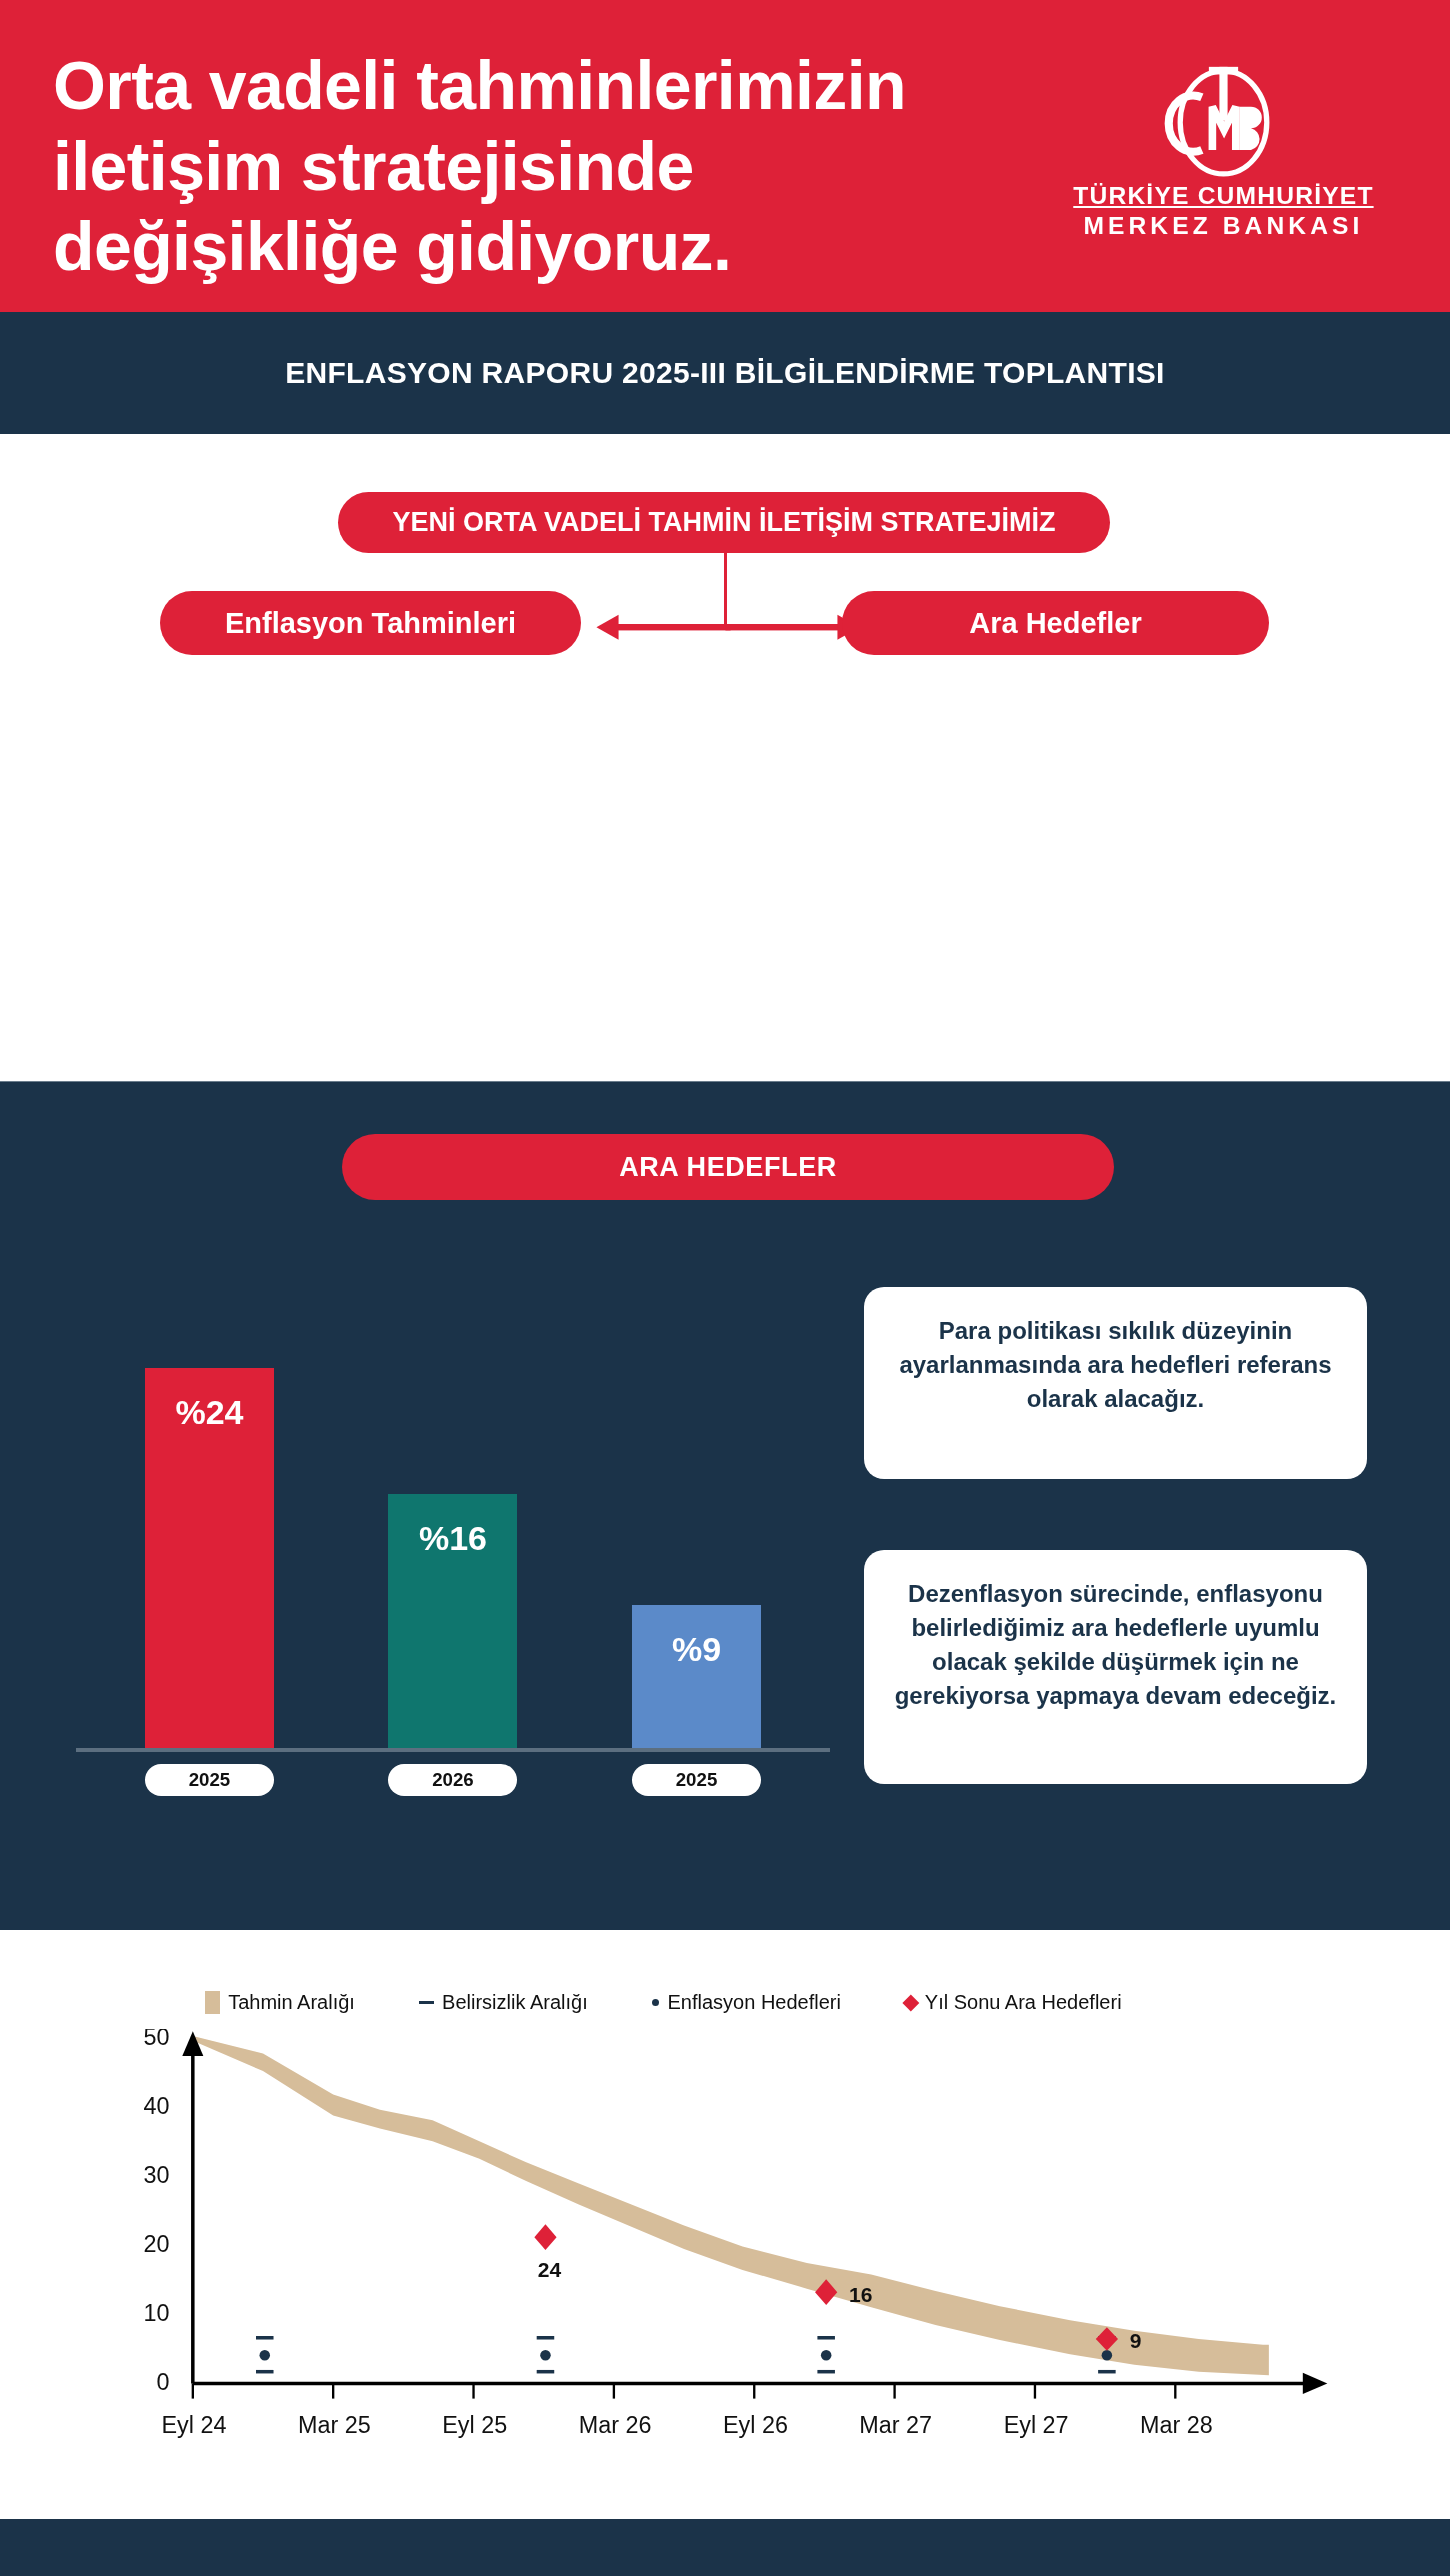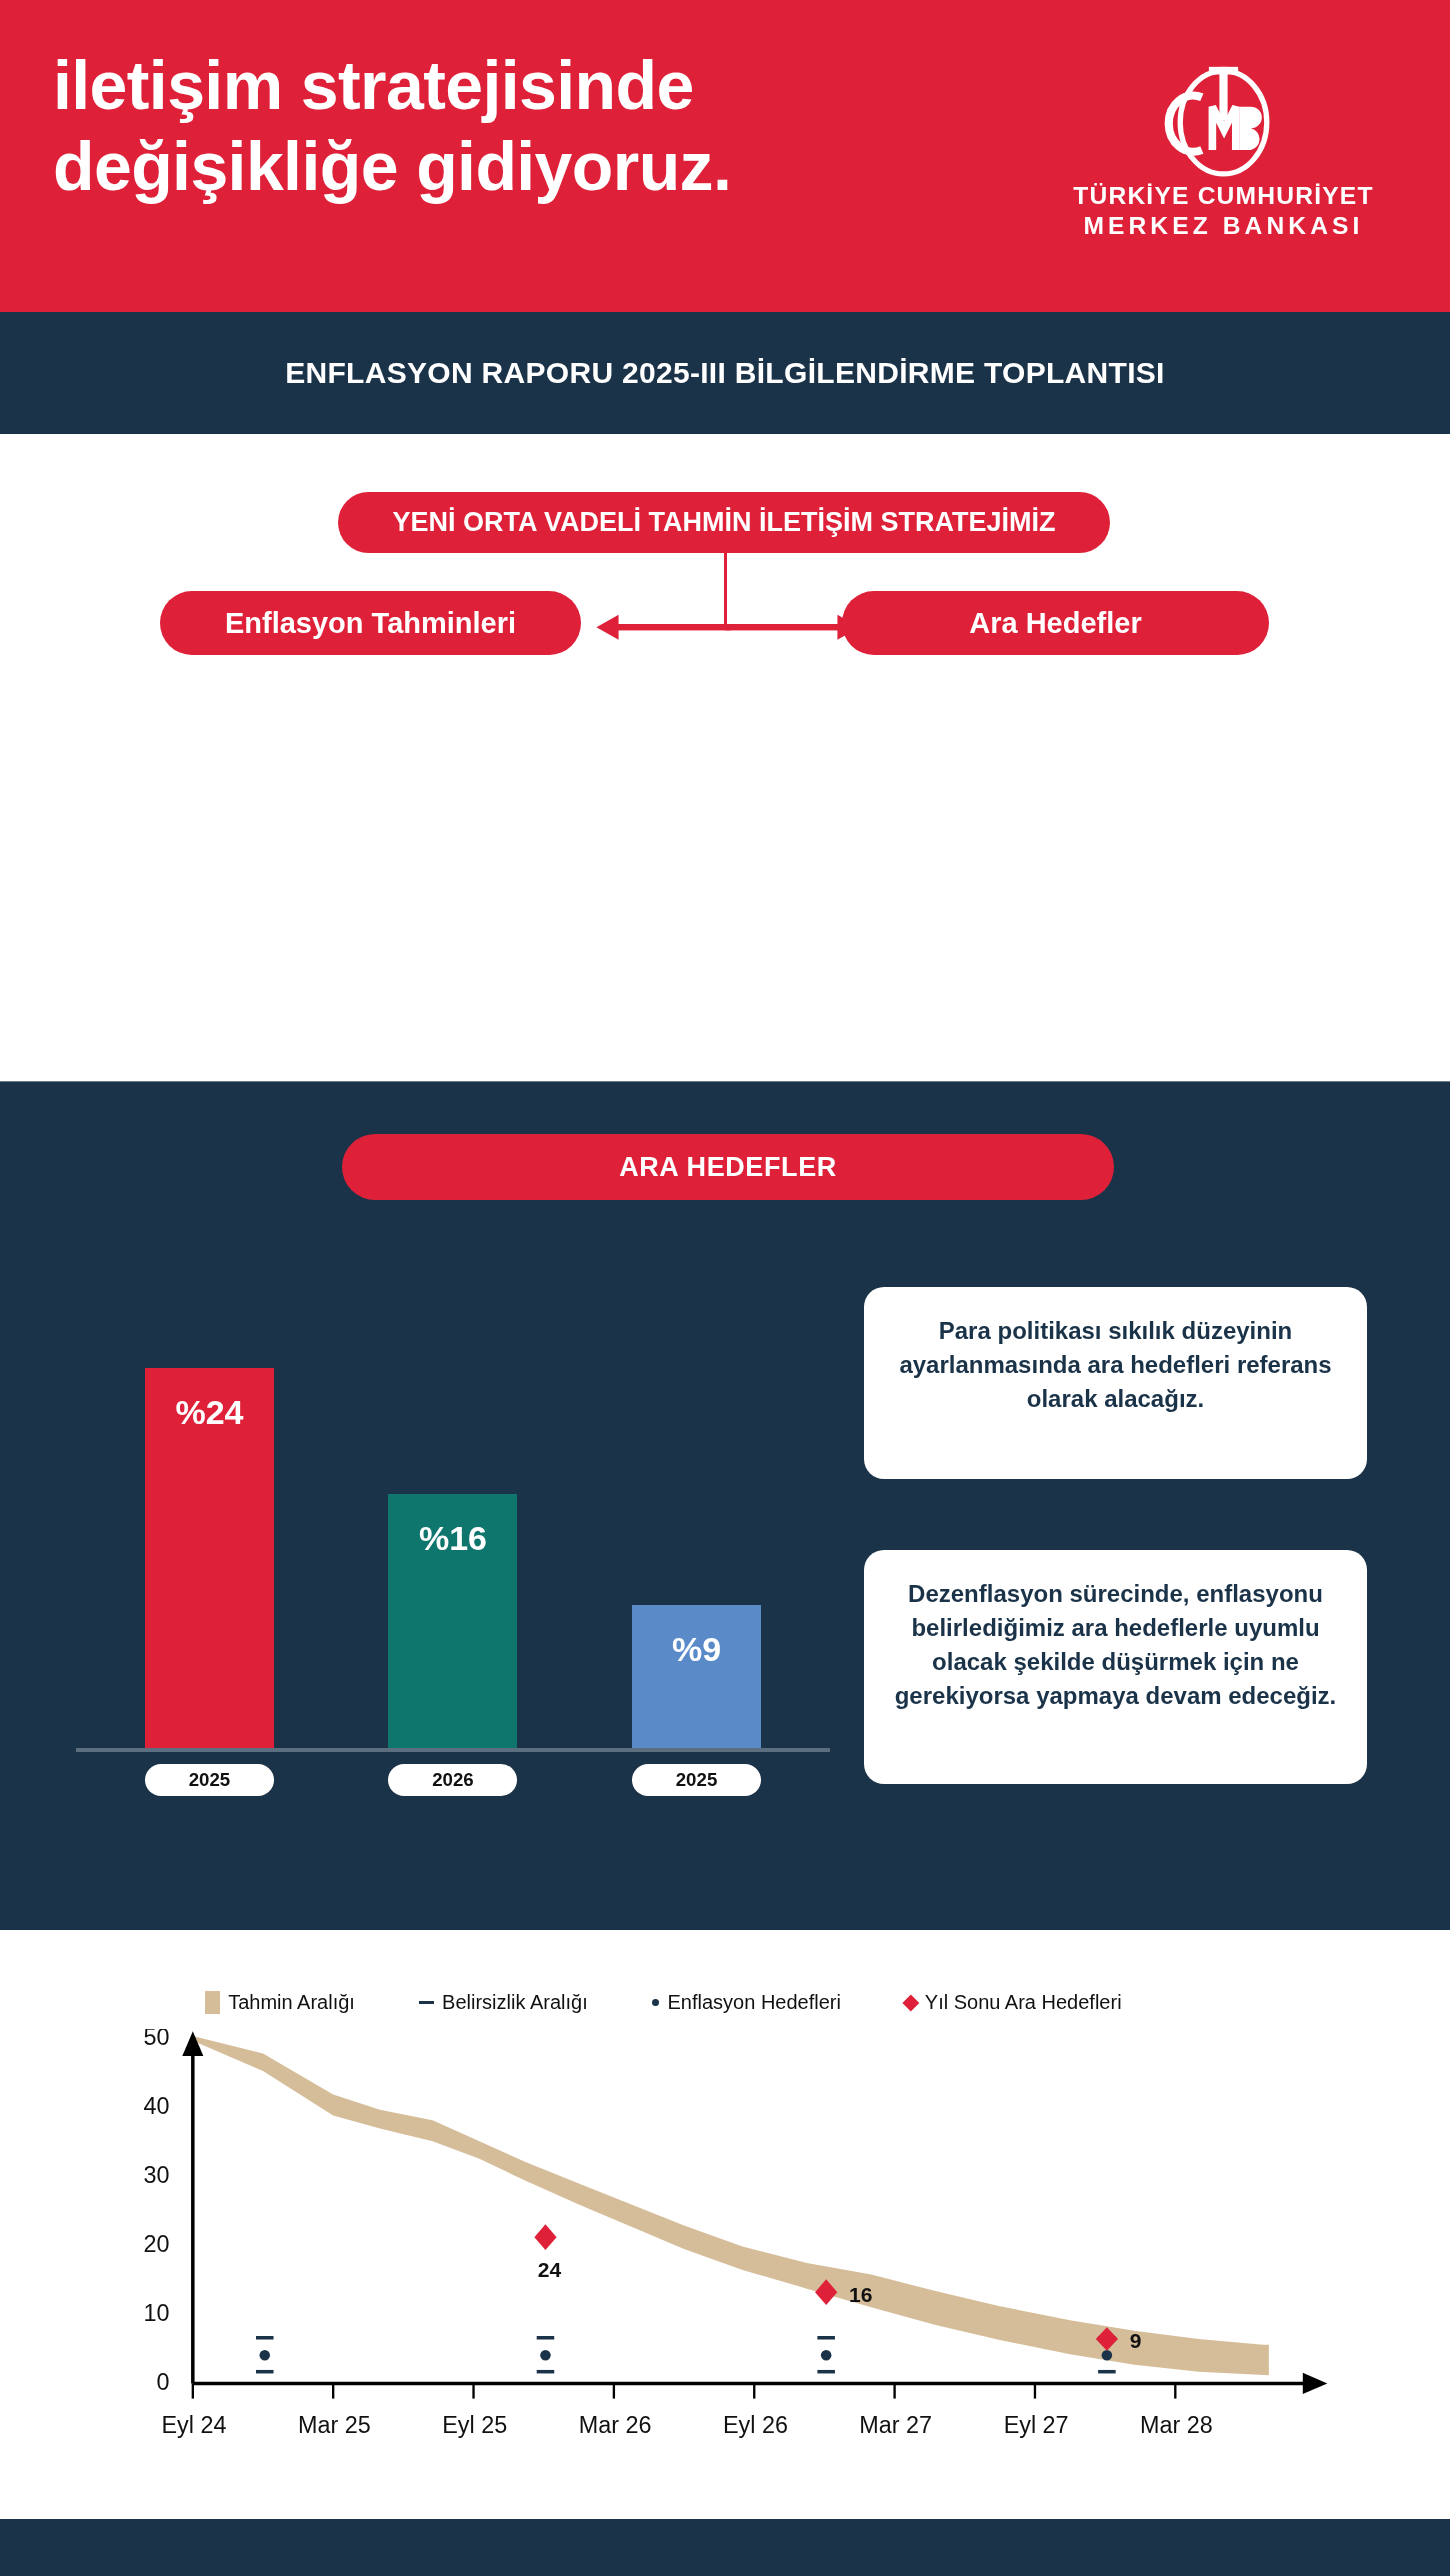--- a/index.html
+++ b/index.html
@@ -39,21 +39,21 @@
     padding-right: 23.4px;
   }
   .logo-mark { width: 135px; height: 117px; }
   .logo-line1, .logo-line2 {
     color: #ffffff;
     font-weight: bold;
     letter-spacing: 1.2px;
     text-align: center;
     white-space: nowrap;
   }
-  .logo-line1 { font-size: 24.6px; margin-top: 3.5px; }
+  .logo-line1 { font-size: 24.6px; margin-top: 3.5px; text-decoration: underline; }
   .logo-line2 { font-size: 24.6px; margin-top: 2.3px; letter-spacing: 4.1px; }
 
   
   .subbar {
     background: #1B3349;
     height: 122px;
     display: flex;
     align-items: center;
     justify-content: center;
   }
@@ -248,20 +248,21 @@
   .footer-strip {
     position: absolute; left: 0; top: 2519px;
     width: 1450px; height: 57px; background: #1B3349;
   }
 </style>
 </head>
 <body>
 
 <div class="hero">
   <div class="hero-title">
+    <span>Orta vadeli tahminlerimizin</span>
     <span>iletişim stratejisinde</span>
     <span>değişikliğe gidiyoruz.</span>
   </div>
 
   <div class="logo-block">
     <svg class="logo-mark" viewBox="0 0 230 200">
 
       <ellipse cx="115" cy="105" rx="74" ry="88" fill="none" stroke="#ffffff" stroke-width="9"></ellipse>
 
       <rect x="108" y="10" width="14" height="92" fill="#ffffff"></rect>

